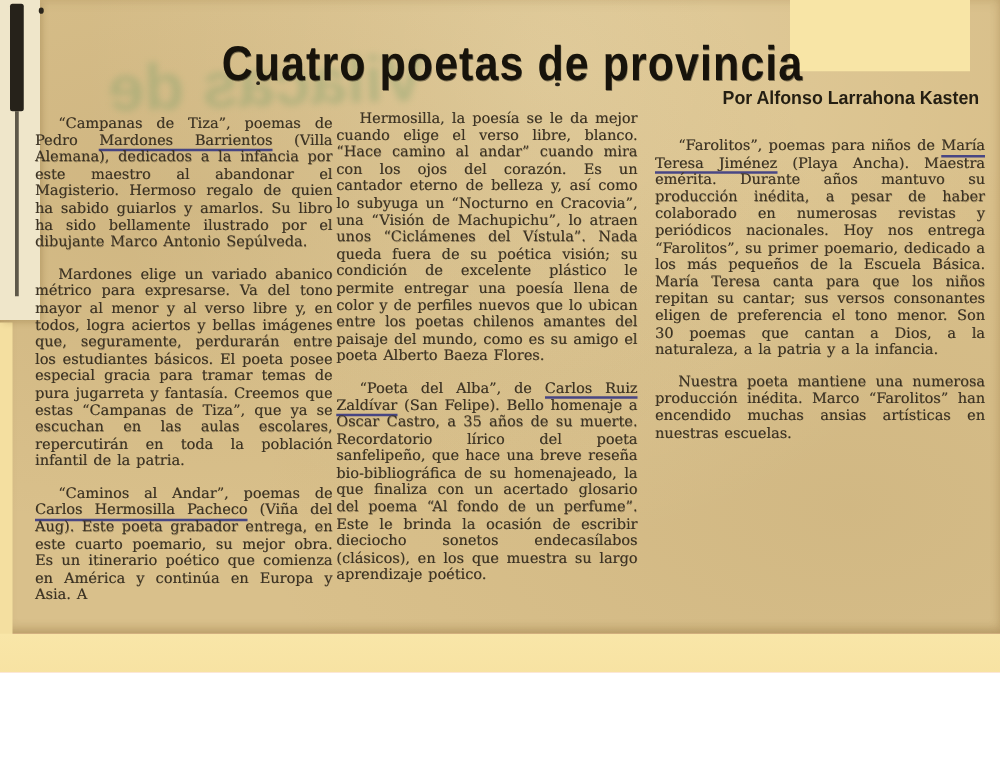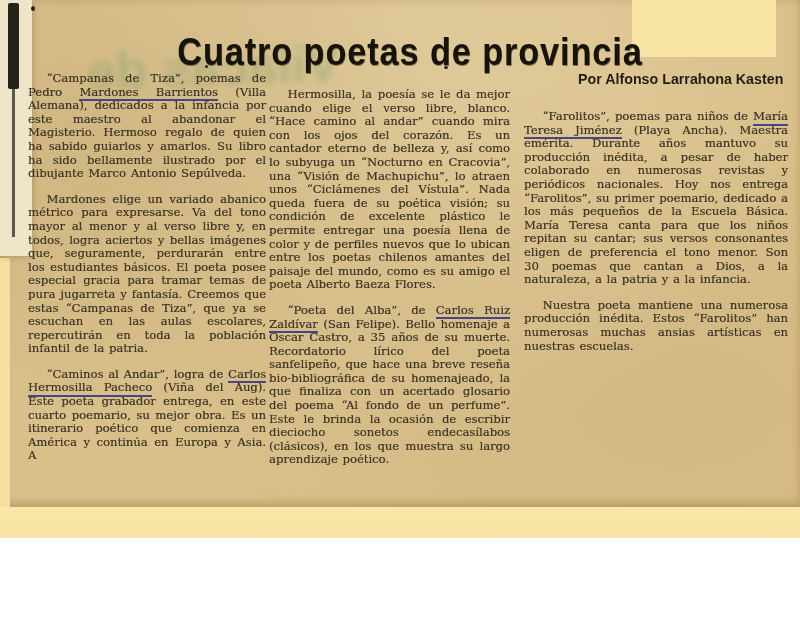--- a/index.html
+++ b/index.html
@@ -92,21 +92,21 @@
   
   .col{
     position:absolute;
     font-size:11.6px;
     line-height:13.6px;
     text-align:justify;
     color:#3b3223;
     text-shadow:0.35px 0.35px 0 rgba(55,45,28,0.45);
     word-spacing:1px;
   }
-  .col-1{left:28px;top:72px;width:238px;}
+  .col-1{left:28px;top:92px;width:238px;}
   .col-2{left:269px;top:88px;width:241px;}
   .col-3{left:524px;top:110px;width:264px;}
   .para{margin:0 0 12px 0;text-indent:1.6em;}
   .para:last-child{margin-bottom:0;}
   .pen{
     border-bottom:2px solid rgba(46,48,130,0.85);
     padding-bottom:0.5px;
   }
 </style>
 </head>
@@ -131,24 +131,24 @@
   <div class="speck" style="left:205px;top:65px;width:3px;height:3px;"></div>
   <div class="speck" style="left:444px;top:66px;width:4px;height:3px;"></div>
 
   <h1 class="headline">Cuatro poetas de provincia</h1>
 
   <div class="byline">Por Alfonso Larrahona Kasten</div>
 
   <div class="col col-1">
       <p class="para"><span>“Campanas de Tiza”, poemas de Pedro </span><span class="pen">Mardones Barrientos</span><span> (Villa Alemana), dedicados a la infancia por este maestro al abandonar el Magisterio. Hermoso regalo de quien ha sabido guiarlos y amarlos. Su libro ha sido bellamente ilustrado por el dibujante Marco Antonio Sepúlveda.</span></p>
       <p class="para"><span>Mardones elige un variado abanico métrico para expresarse. Va del tono mayor al menor y al verso libre y, en todos, logra aciertos y bellas imágenes que, seguramente, perdurarán entre los estudiantes básicos. El poeta posee especial gracia para tramar temas de pura jugarreta y fantasía. Creemos que estas “Campanas de Tiza”, que ya se escuchan en las aulas escolares, repercutirán en toda la población infantil de la patria.</span></p>
-      <p class="para"><span>“Caminos al Andar”, logra de </span><span class="pen">Carlos Hermosilla Pacheco</span><span> (Viña del Aug). Este poeta grabador entrega, en este cuarto poemario, su mejor obra. Es un itinerario poético que comienza en América y continúa en Europa y Asia. A</span></p>
+      <p class="para"><span>“Caminos al Andar”, poemas de </span><span class="pen">Carlos Hermosilla Pacheco</span><span> (Viña del Aug). Este poeta grabador entrega, en este cuarto poemario, su mejor obra. Es un itinerario poético que comienza en América y continúa en Europa y Asia. A</span></p>
     </div>
   <div class="col col-2">
       <p class="para"><span>Hermosilla, la poesía se le da mejor cuando elige el verso libre, blanco. “Hace camino al andar” cuando mira con los ojos del corazón. Es un cantador eterno de belleza y, así como lo subyuga un “Nocturno en Cracovia”, una “Visión de Machupichu”, lo atraen unos “Ciclámenes del Vístula”. Nada queda fuera de su poética visión; su condición de excelente plástico le permite entregar una poesía llena de color y de perfiles nuevos que lo ubican entre los poetas chilenos amantes del paisaje del mundo, como es su amigo el poeta Alberto Baeza Flores.</span></p>
       <p class="para"><span>“Poeta del Alba”, de </span><span class="pen">Carlos Ruiz Zaldívar</span><span> (San Felipe). Bello homenaje a Oscar Castro, a 35 años de su muerte. Recordatorio lírico del poeta sanfelipeño, que hace una breve reseña bio-bibliográfica de su homenajeado, la que finaliza con un acertado glosario del poema “Al fondo de un perfume”. Este le brinda la ocasión de escribir dieciocho sonetos endecasílabos (clásicos), en los que muestra su largo aprendizaje poético.</span></p>
     </div>
   <div class="col col-3">
       <p class="para"><span>“Farolitos”, poemas para niños de </span><span class="pen">María Teresa Jiménez</span><span> (Playa Ancha). Maestra emérita. Durante años mantuvo su producción inédita, a pesar de haber colaborado en numerosas revistas y periódicos nacionales. Hoy nos entrega “Farolitos”, su primer poemario, dedicado a los más pequeños de la Escuela Básica. María Teresa canta para que los niños repitan su cantar; sus versos consonantes eligen de preferencia el tono menor. Son 30 poemas que cantan a Dios, a la naturaleza, a la patria y a la infancia.</span></p>
-      <p class="para"><span>Nuestra poeta mantiene una numerosa producción inédita. Estos “Farolitos” han numerosas muchas ansias artísticas en nuestras escuelas.</span></p>
+      <p class="para"><span>Nuestra poeta mantiene una numerosa producción inédita. Marco “Farolitos” han encendido muchas ansias artísticas en nuestras escuelas.</span></p>
     </div>
 
 </div>
 
 </body></html>

